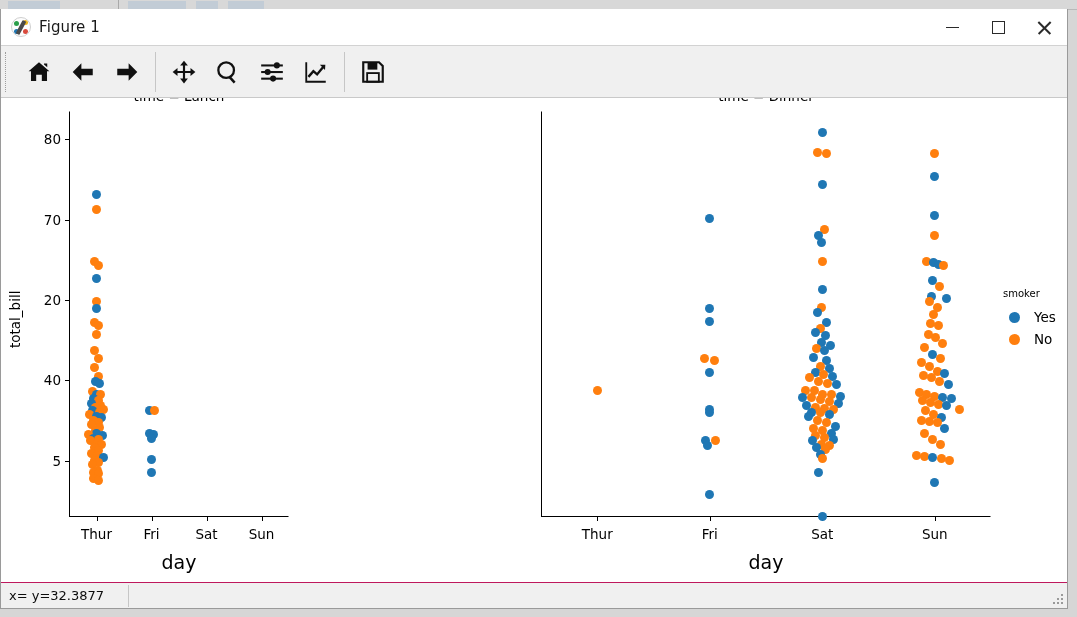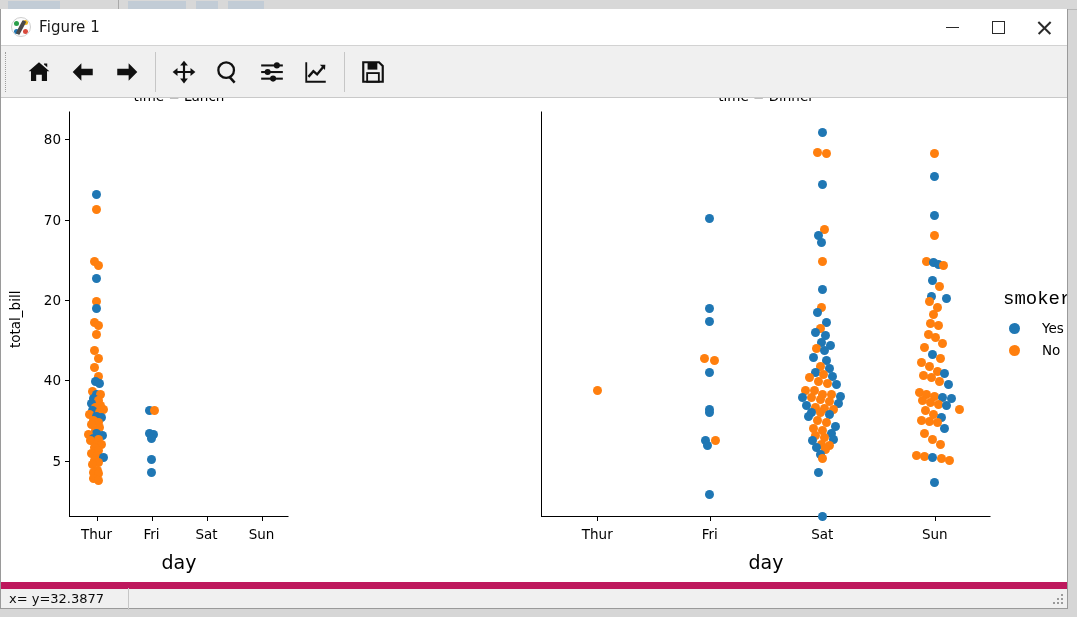--- a/index.html
+++ b/index.html
@@ -159,41 +159,41 @@
   .pt {
     position: absolute;
     width: 9px; height: 9px;
     border-radius: 50%;
     margin-left: -4.5px; margin-top: -4.5px;
   }
 
   
   .legend { position: absolute; }
   .legend-title {
-    font-size: 19px; color: #000; white-space: nowrap;
-    margin-bottom: 7px; padding-left: 2px; font-family: Liberation Mono, monospace;
+    font-size: 10px; color: #000; white-space: nowrap;
+    margin-bottom: 7px; padding-left: 2px;
   }
   .legend-row {
     display: flex; align-items: center; height: 22px;
     white-space: nowrap;
   }
   .legend-dot {
     width: 11px; height: 11px; border-radius: 50%;
     margin-left: 8px;
   }
   .legend-label {
     font-size: 13.5px; color: #000;
-    margin-left: 22px;
+    margin-left: 14px;
   }
 
   
   .statusbar {
     height: 26px; min-height: 26px;
     background: #f0f0f0;
-    border-top: 7px solid #be185d;
+    border-top: 1px solid #be185d;
     display: flex; align-items: center;
     position: relative;
   }
   .status-field {
     height: 22px;
     margin-left: 2px;
     padding: 0 6px;
     display: flex; align-items: center;
     font-size: 13px; color: #0c0c0c;
     border-right: 1px solid #c6c6c6;

